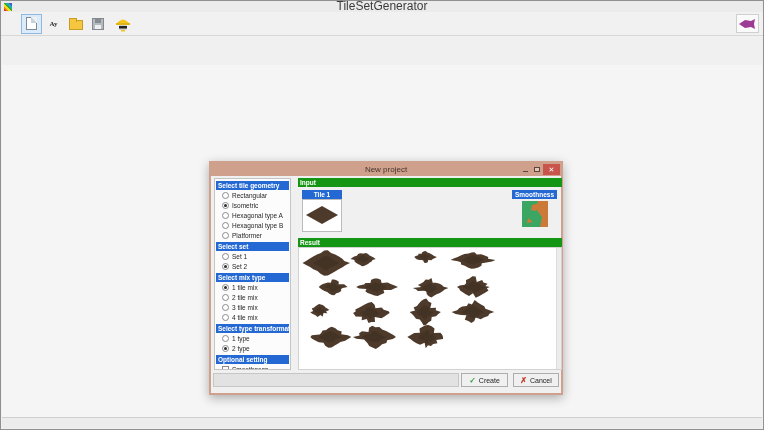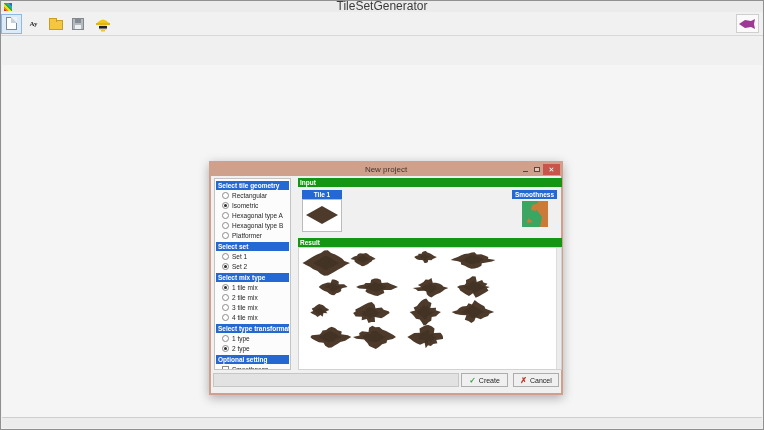--- a/index.html
+++ b/index.html
@@ -6,21 +6,21 @@
   html,body { width:764px; height:430px; font-family:"Liberation Sans", sans-serif; background:#d4d4d4; }
   #window { position:relative; width:764px; height:430px; background:#f0f0f0; border:1px solid #909090; overflow:hidden; }
 
   
   .titlebar { position:relative; height:11px; background:#ebebeb; display:flex; align-items:center; justify-content:center; }
   .titlebar .app-icon { position:absolute; left:3px; top:2px; width:8px; height:8px;
     background:linear-gradient(45deg,#d33 0 15%,#e80 15% 30%,#ed2 30% 45%,#3a3 45% 60%,#2ab 60% 75%,#36c 75% 90%,#a3a 90%); }
   .titlebar .title { font-size:12px; color:#3c3c3c; line-height:11px; }
 
   
-  .toolbar { position:relative; height:24px; background:#f1f1f1; border-bottom:1px solid #d8d8d8; display:flex; align-items:center; padding-left:0; }
+  .toolbar { position:relative; height:24px; background:#f1f1f1; border-bottom:1px solid #d8d8d8; display:flex; align-items:center; padding-left:20px; }
   .tbtn { width:21px; height:20px; margin-right:1px; border:1px solid transparent; display:flex; align-items:center; justify-content:center; background:transparent; }
   .tbtn.selected { background:#dcebf9; border:1px solid #8fb8e2; }
   .tbtn.gap { margin-left:3px; }
   .tbtn-right { position:absolute; right:4px; top:2px; width:23px; height:19px; border:1px solid #cfcfcf; background:#fafafa; display:flex; align-items:center; justify-content:center; }
 
   .icon-newdoc { width:11px; height:13px; background:#fff; border:1px solid #7d8b99; position:relative; }
   .icon-newdoc::after { content:""; position:absolute; right:-1px; top:-1px; border:3px solid; border-color:#f1f1f1 #f1f1f1 #c5d2dc #c5d2dc; }
   .icon-ay { font-size:7px; font-weight:bold; color:#2b2b2b; font-family:"Liberation Serif", serif; }
   .icon-folder { width:14px; height:10px; background:#f5c63e; border:1px solid #c79f22; position:relative; margin-top:2px; }
   .icon-folder::before { content:""; position:absolute; left:-1px; top:-3px; width:6px; height:3px; background:#f5c63e; border:1px solid #c79f22; border-bottom:none; }

